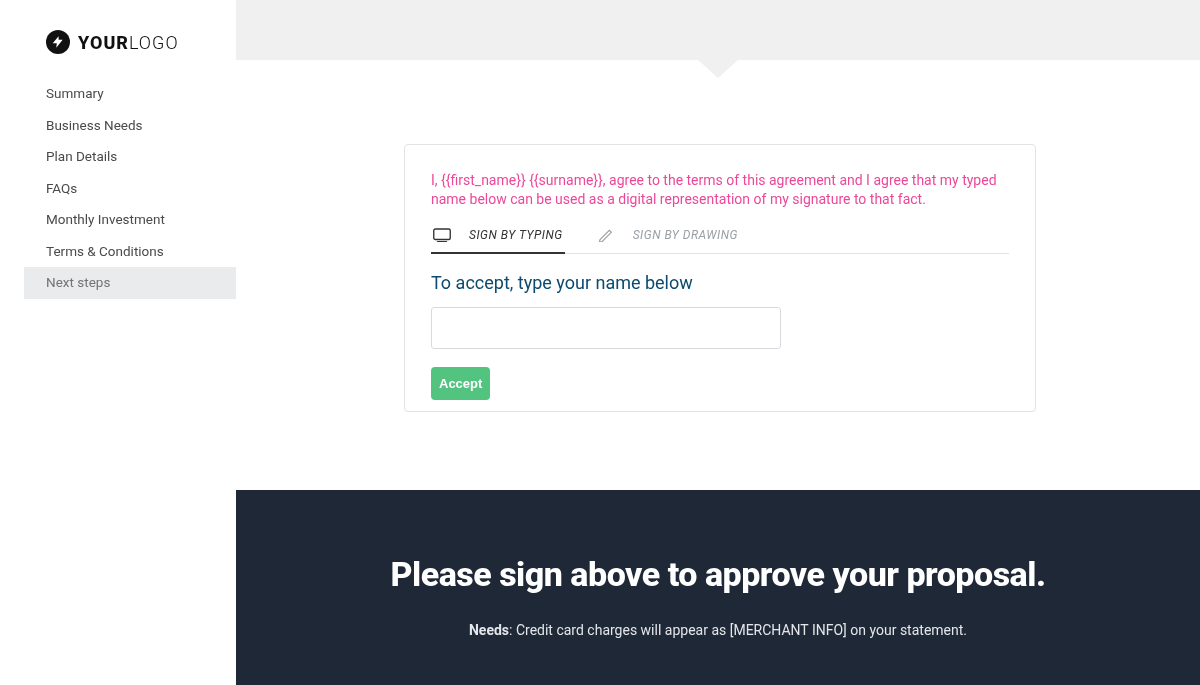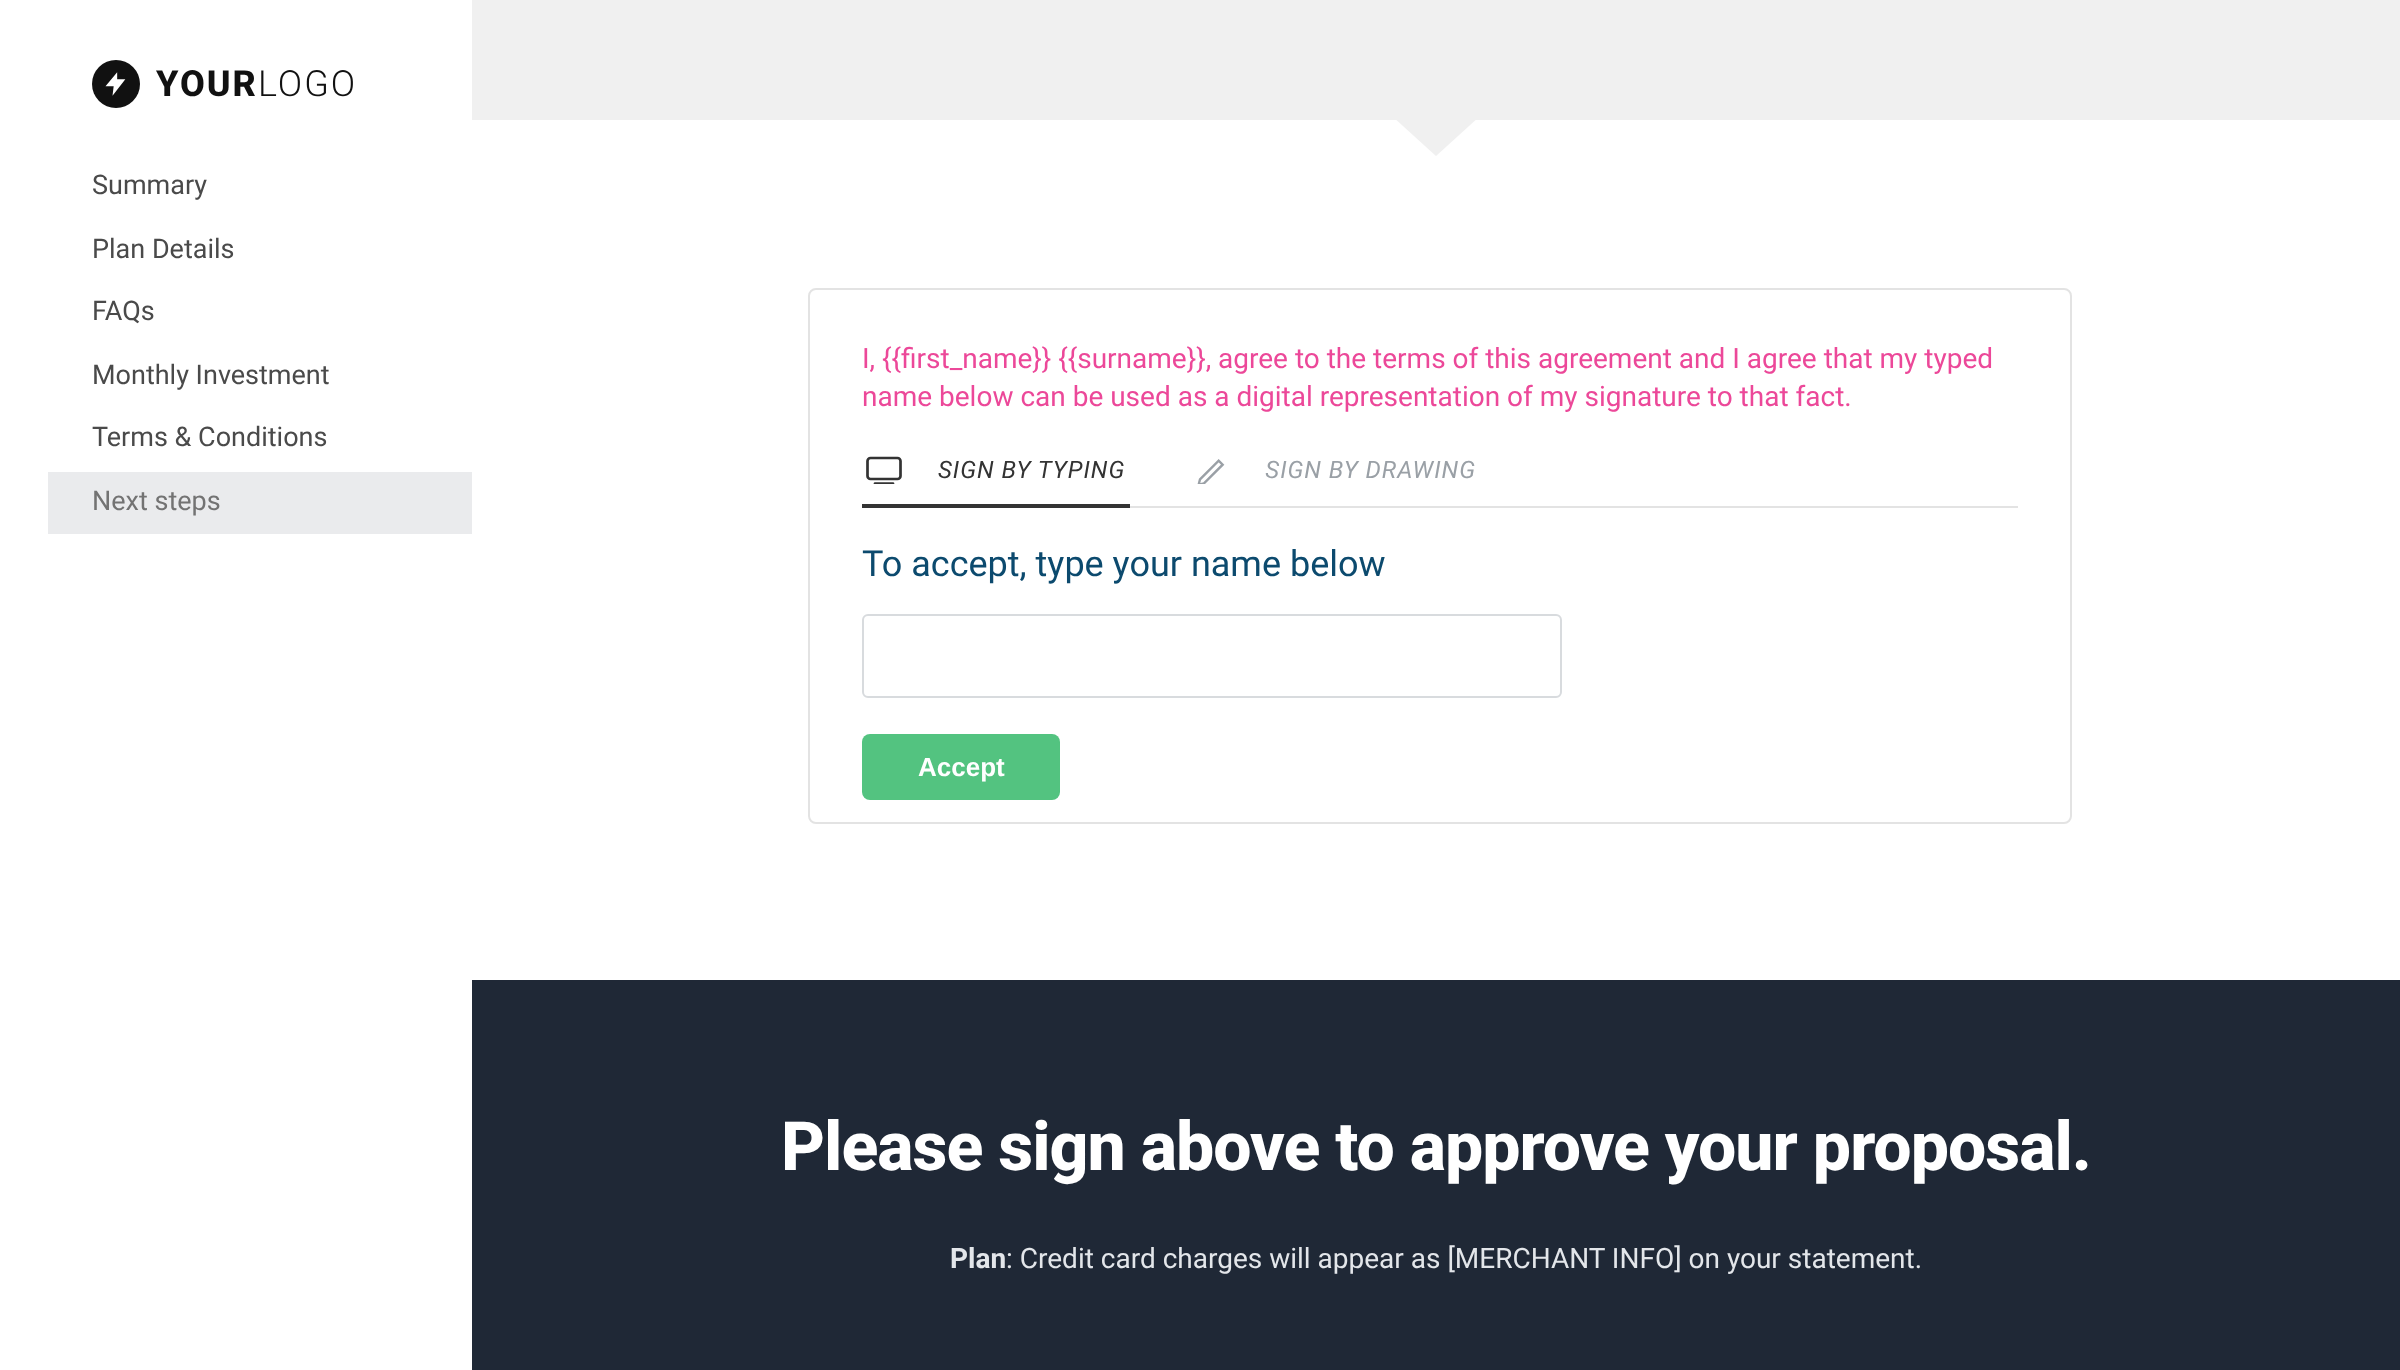--- a/index.html
+++ b/index.html
@@ -162,21 +162,21 @@
   font-size: 15px;
   outline: none;
 }
 .accept-btn {
   display: inline-block;
   margin-top: 18px;
   background: #53c380;
   color: #ffffff;
   border: none;
   border-radius: 4px;
-  padding: 9px 28px;
+  padding: 9px 8px;
   font-size: 13px;
   font-weight: 600;
   cursor: pointer;
 }
 .dark-footer {
   position: absolute;
   left: 0;
   top: 490px;
   width: 964px;
   height: 195px;
@@ -206,20 +206,21 @@
       <svg viewBox="0 0 24 24" width="14" height="14" fill="#fff">
           <path d="M13 2L3 14h7l-1 8 11-14h-7l0-6z"></path>
         </svg>
     </span>
     <span class="logo-text">
       <span class="bold">YOUR</span><span class="light">LOGO</span>
     </span>
   </div>
   <ul class="nav-list">
     <li class="nav-item">Summary</li>
+    <li class="nav-item">Business Needs</li>
     <li class="nav-item">Plan Details</li>
     <li class="nav-item">FAQs</li>
     <li class="nav-item">Monthly Investment</li>
     <li class="nav-item">Terms &amp; Conditions</li>
     <li class="nav-item active">Next steps</li>
   </ul>
 </aside>
 
 <main class="main">
   <div class="white-page">
@@ -251,16 +252,16 @@
       <div class="prompt">To accept, type your name below</div>
       <input type="text" class="name-input" value="" style="">
       <br>
       <button class="accept-btn">Accept</button>
     </div>
   </div>
 
   <div class="dark-footer">
     <h2 class="footer-heading">Please sign above to approve your proposal.</h2>
     <p class="footer-note">
-      <span class="bold">Plan</span><span>: Credit card charges will appear as [MERCHANT INFO] on your statement.</span>
+      <span class="bold">Needs</span><span>: Credit card charges will appear as [MERCHANT INFO] on your statement.</span>
     </p>
   </div>
 </main>
 
 </body></html>

